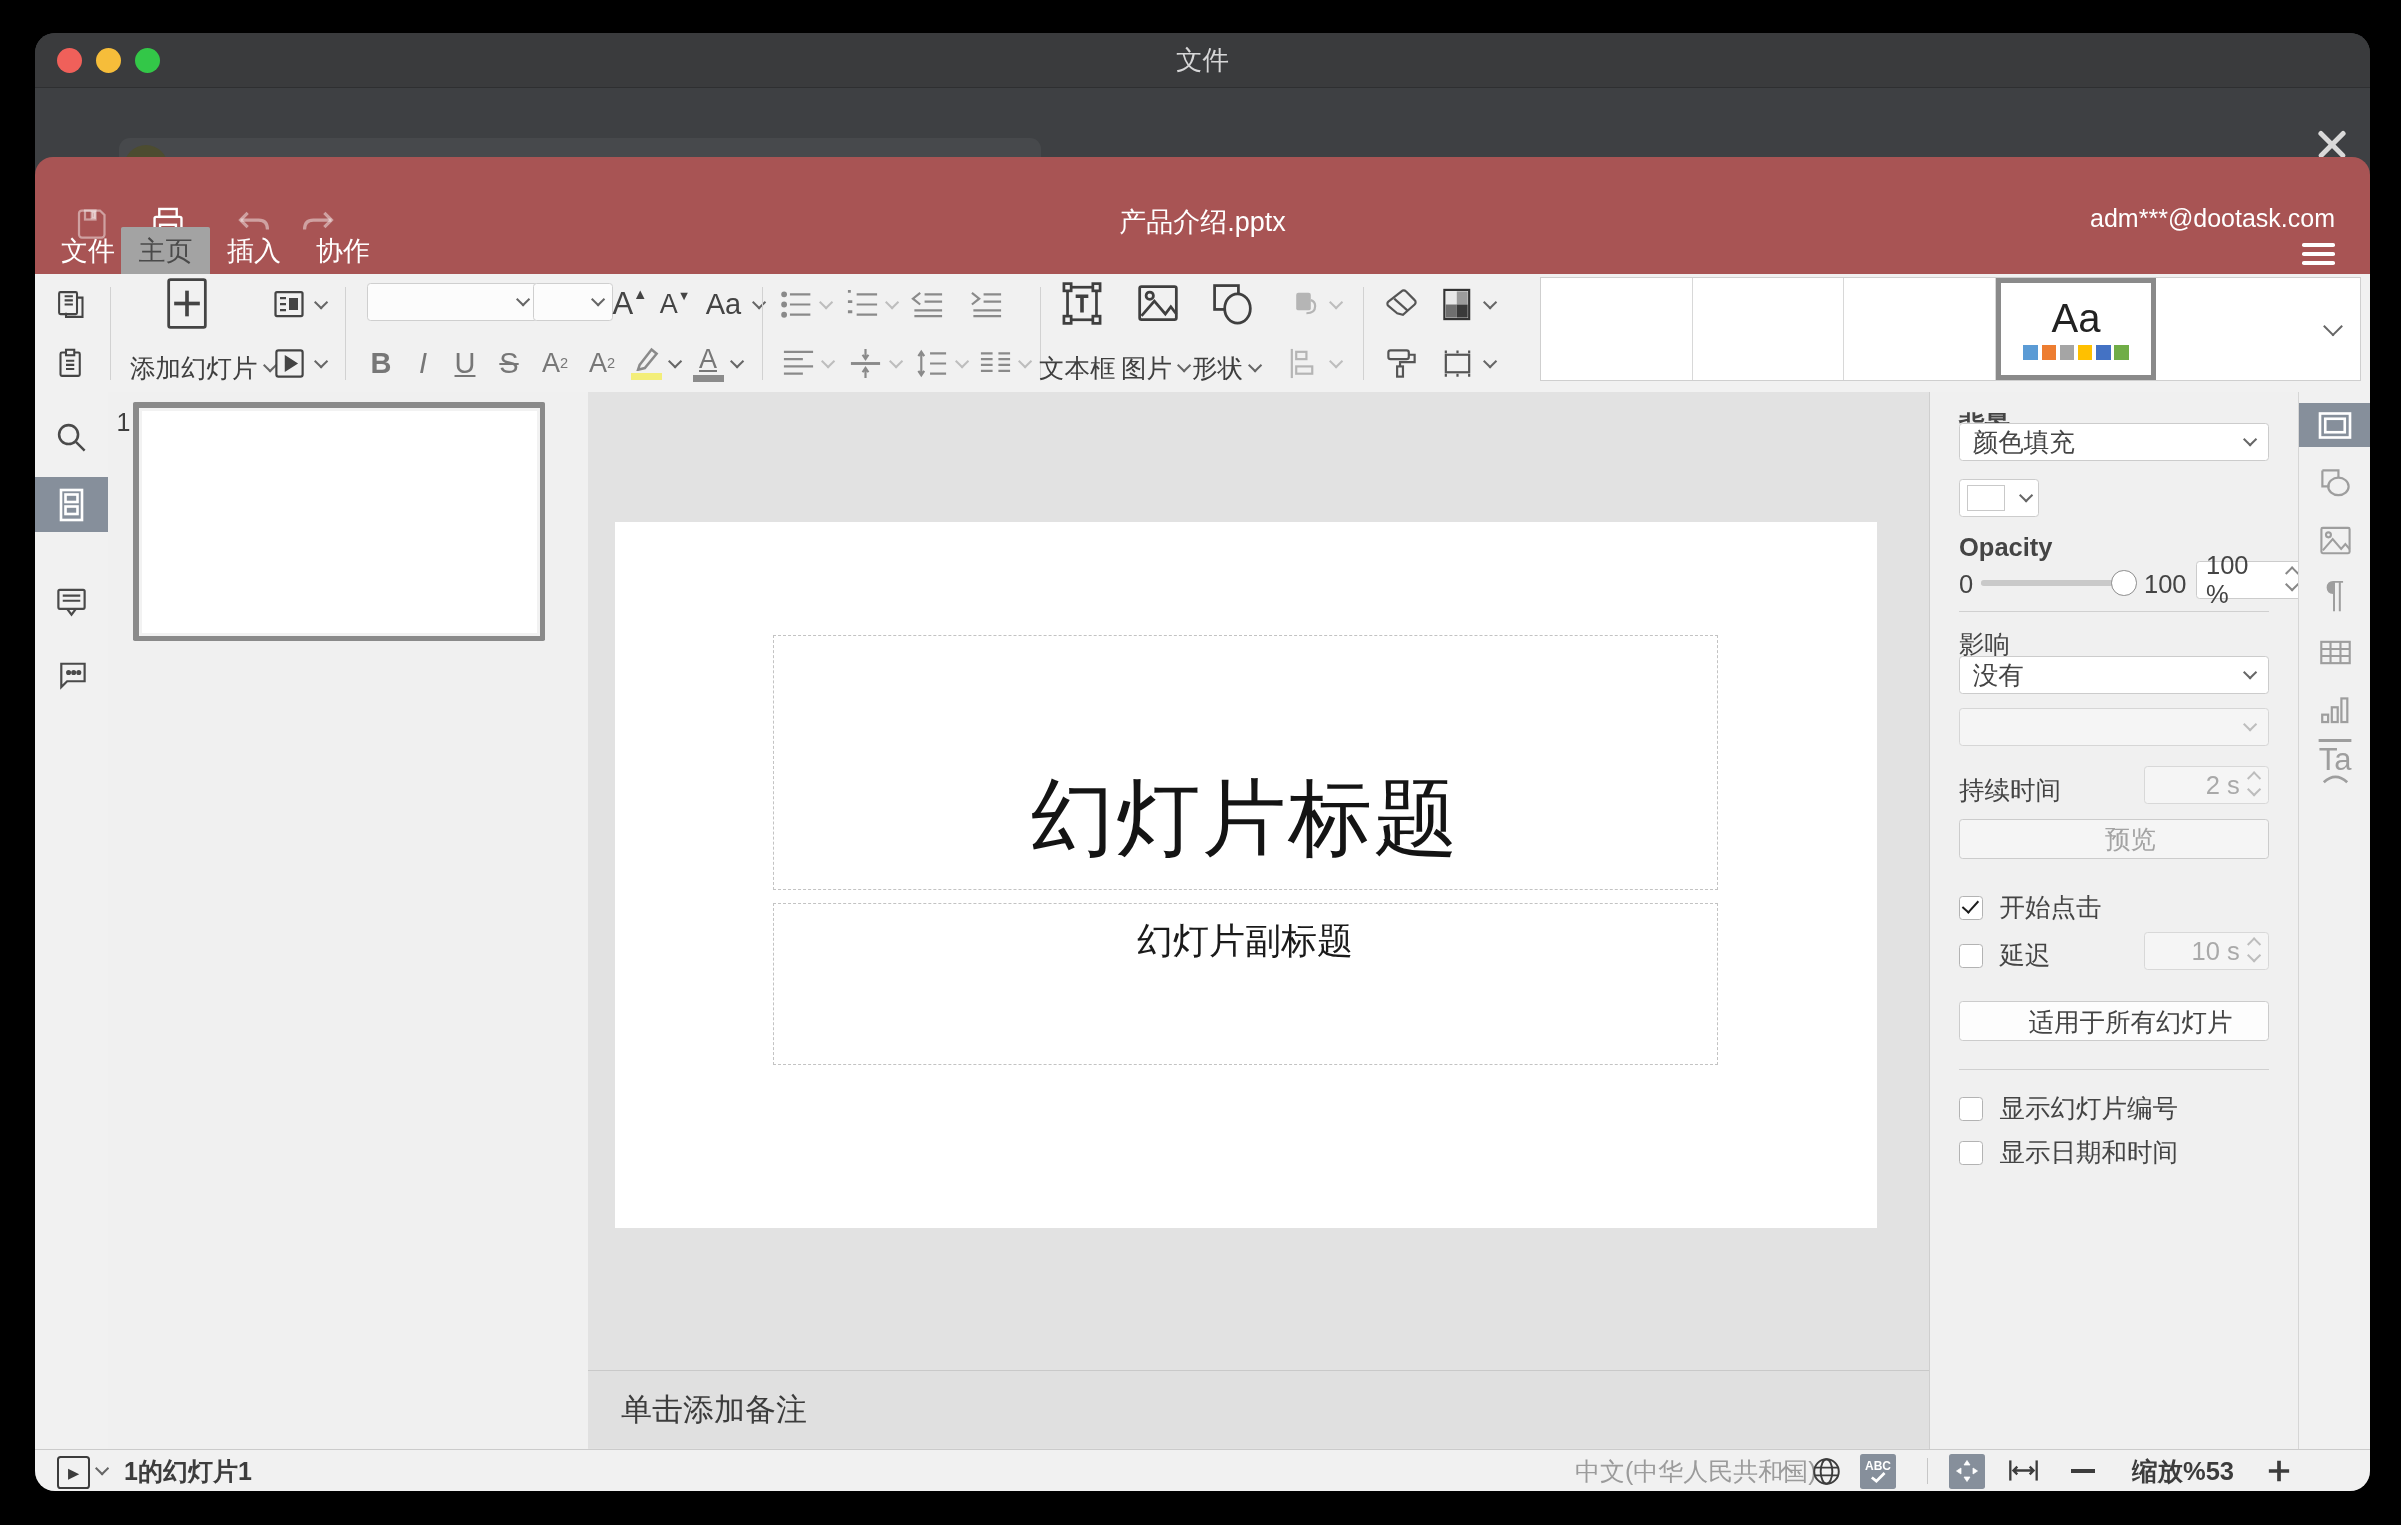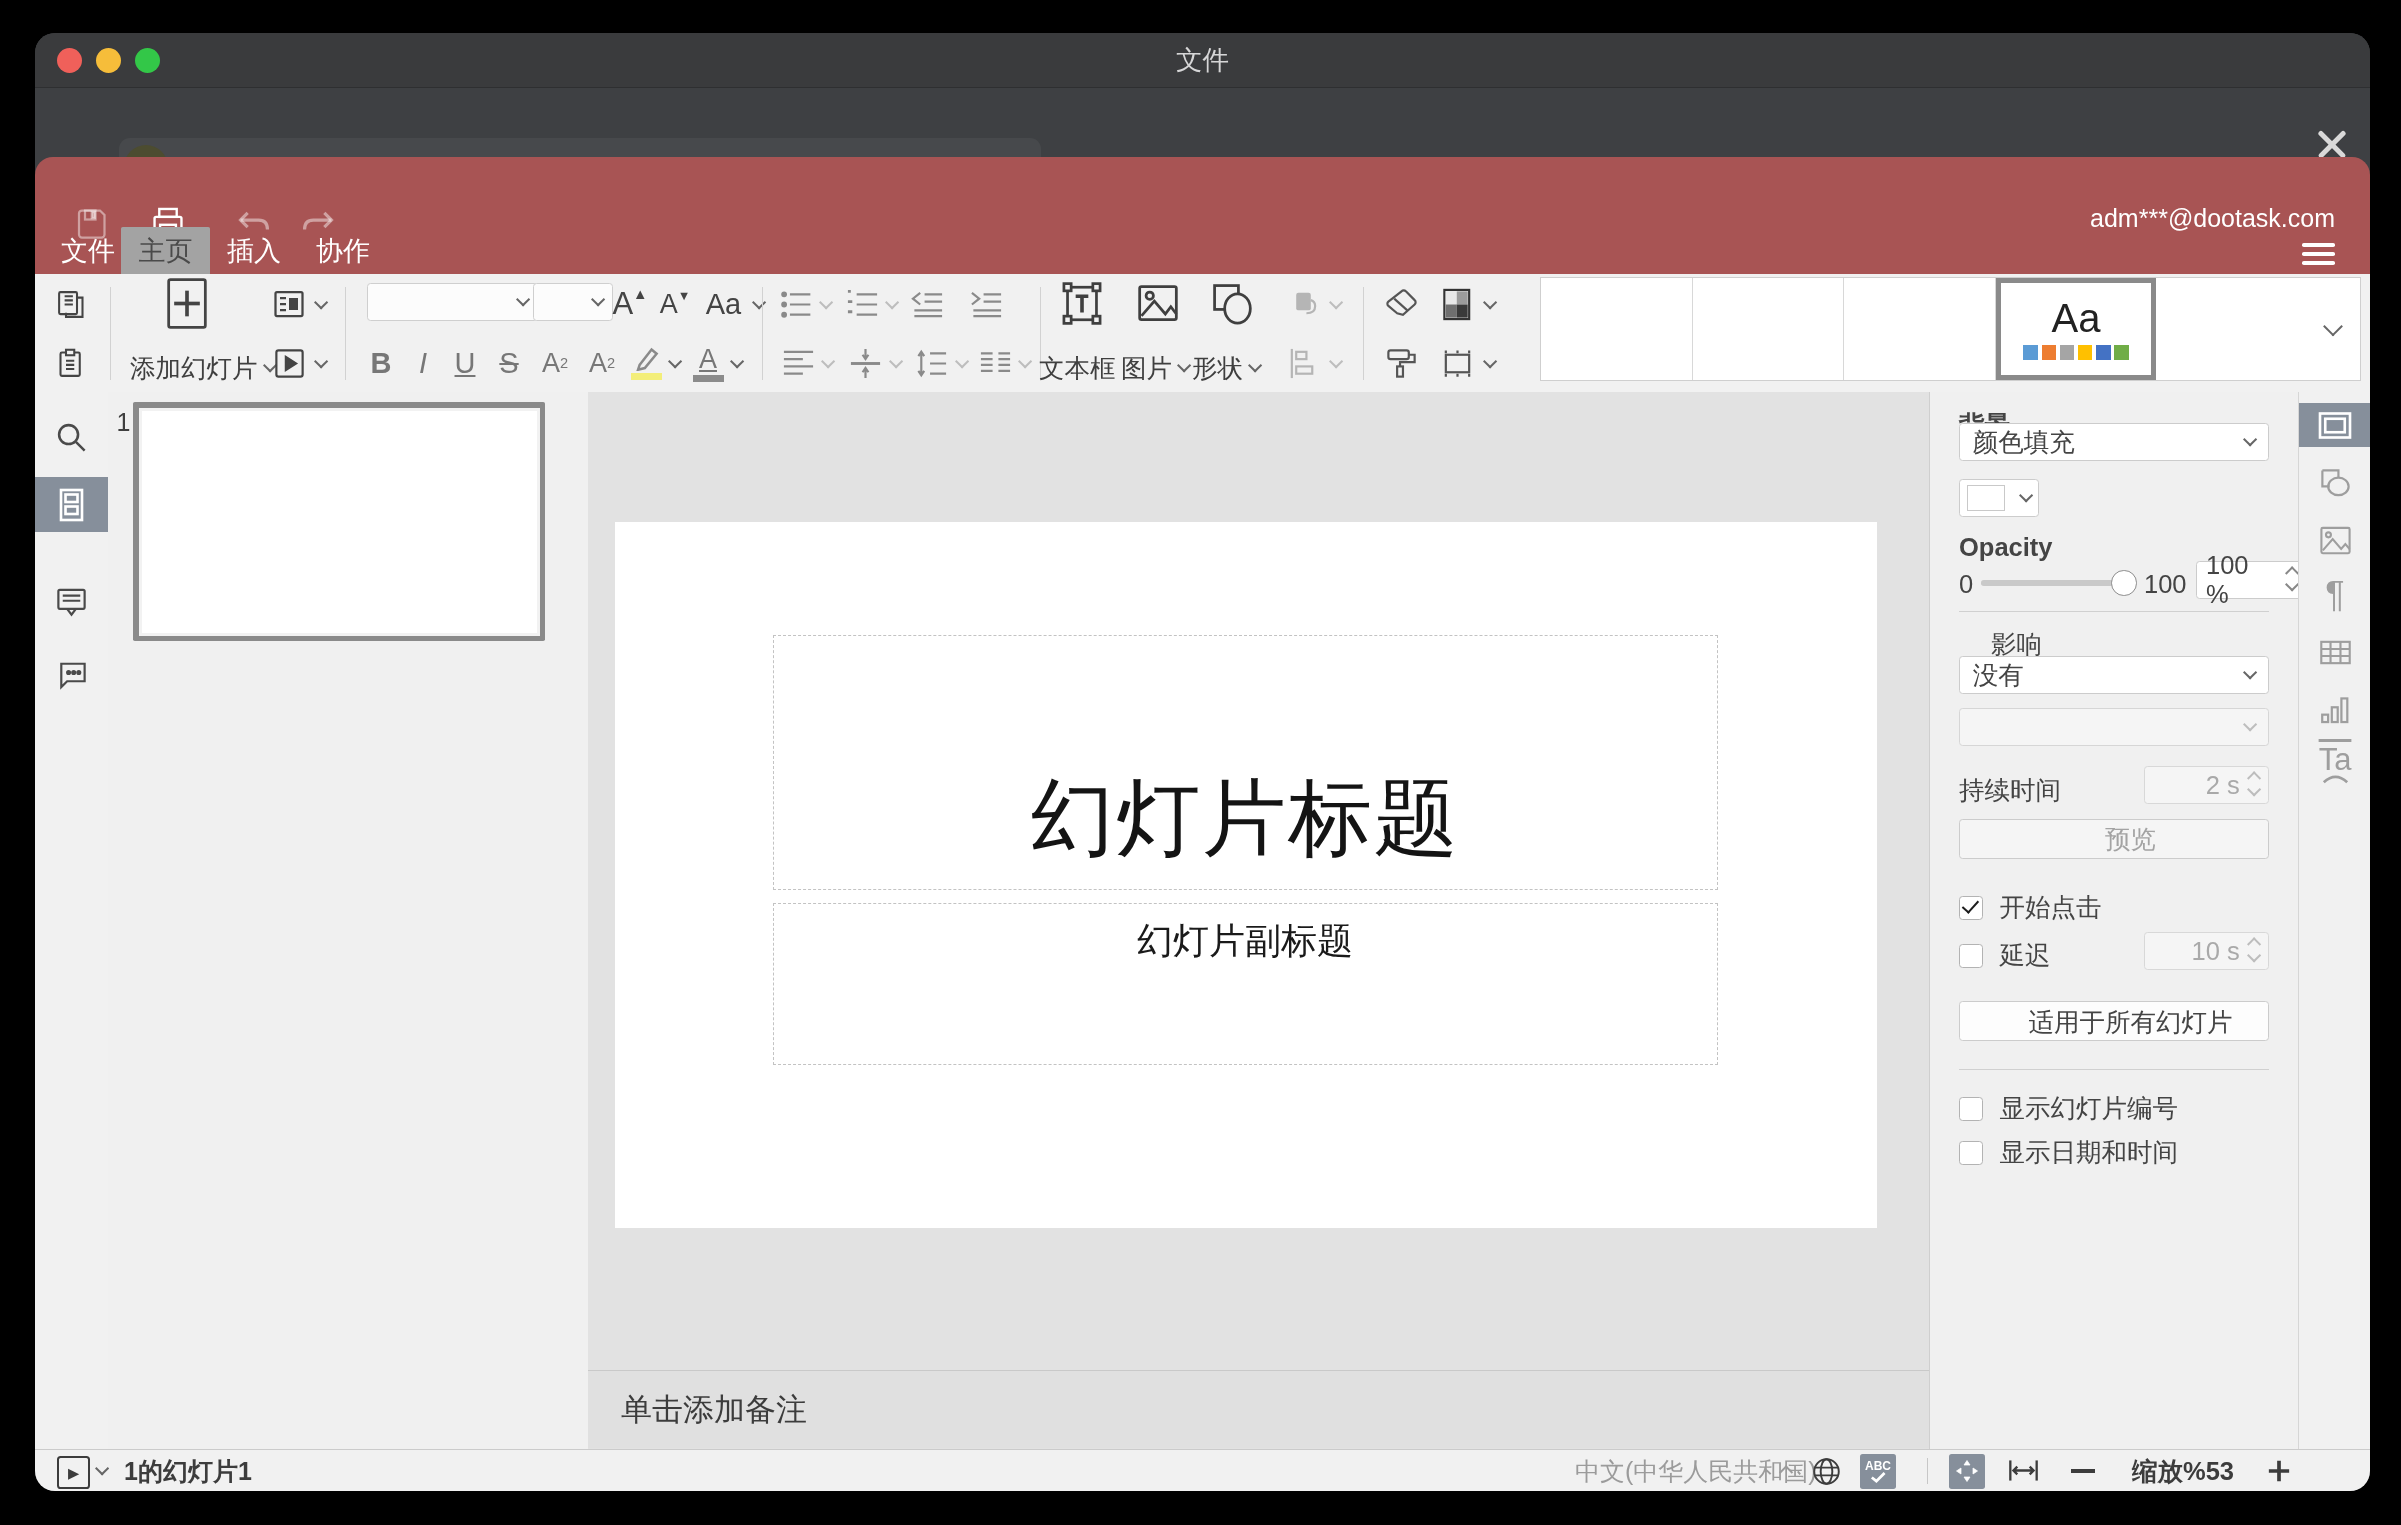--- a/index.html
+++ b/index.html
@@ -137,20 +137,21 @@
           <path d="M16 10 L7 19 L16 28"></path>
           <path d="M7 19 H30 q11 0 11 12"></path>
         </svg>
     </div>
     <div class="qbtn faded" style="left:263px;">
       <svg width="38" height="38" viewBox="0 0 48 48" fill="none" stroke="currentColor" stroke-width="4">
           <path d="M32 10 L41 19 L32 28"></path>
           <path d="M41 19 H18 q-11 0 -11 12"></path>
         </svg>
     </div>
+    <div class="doc-title">产品介绍.pptx</div>
     <div class="account">adm***@dootask.com</div>
 
     <div class="tab" style="left:22px;width:62px;">文件</div>
     <div class="tab active" style="left:86px;width:89px;">主页</div>
     <div class="tab" style="left:188px;width:62px;">插入</div>
     <div class="tab" style="left:277px;width:62px;">协作</div>
     <div class="hamburger">
         <span></span>
         <span></span>
         <span></span>
@@ -491,21 +492,21 @@
       <div class="rp-lab" style="top:178px;left:214px;">100</div>
       <div class="spin" style="left:266px;top:169px;width:111px;">
         <span>100 %</span>
         <span class="arrows">
             <span class="chev sm" style="transform:rotate(-135deg);border-color:#888;"></span>
             <span class="chev sm" style="border-color:#888;"></span>
           </span>
       </div>
       <div class="hline" style="top:219px;"></div>
 
-      <div class="rp-lab" style="top:235px;margin-left:32px;">影响</div>
+      <div class="rp-lab" style="top:235px;">影响</div>
       <div class="rp-sel" style="top:264px;">
         <span>没有</span>
           <span class="chev sm"></span>
       </div>
       <div class="rp-sel disabled" style="top:316px;">
         <span class="chev sm" style="border-color:#bdbdbd;margin-left:auto;"></span>
       </div>
       <div class="rp-lab" style="top:381px;">持续时间</div>
       <div class="spin disabled" style="left:214px;top:374px;width:125px;">
         <span>2 s</span>

